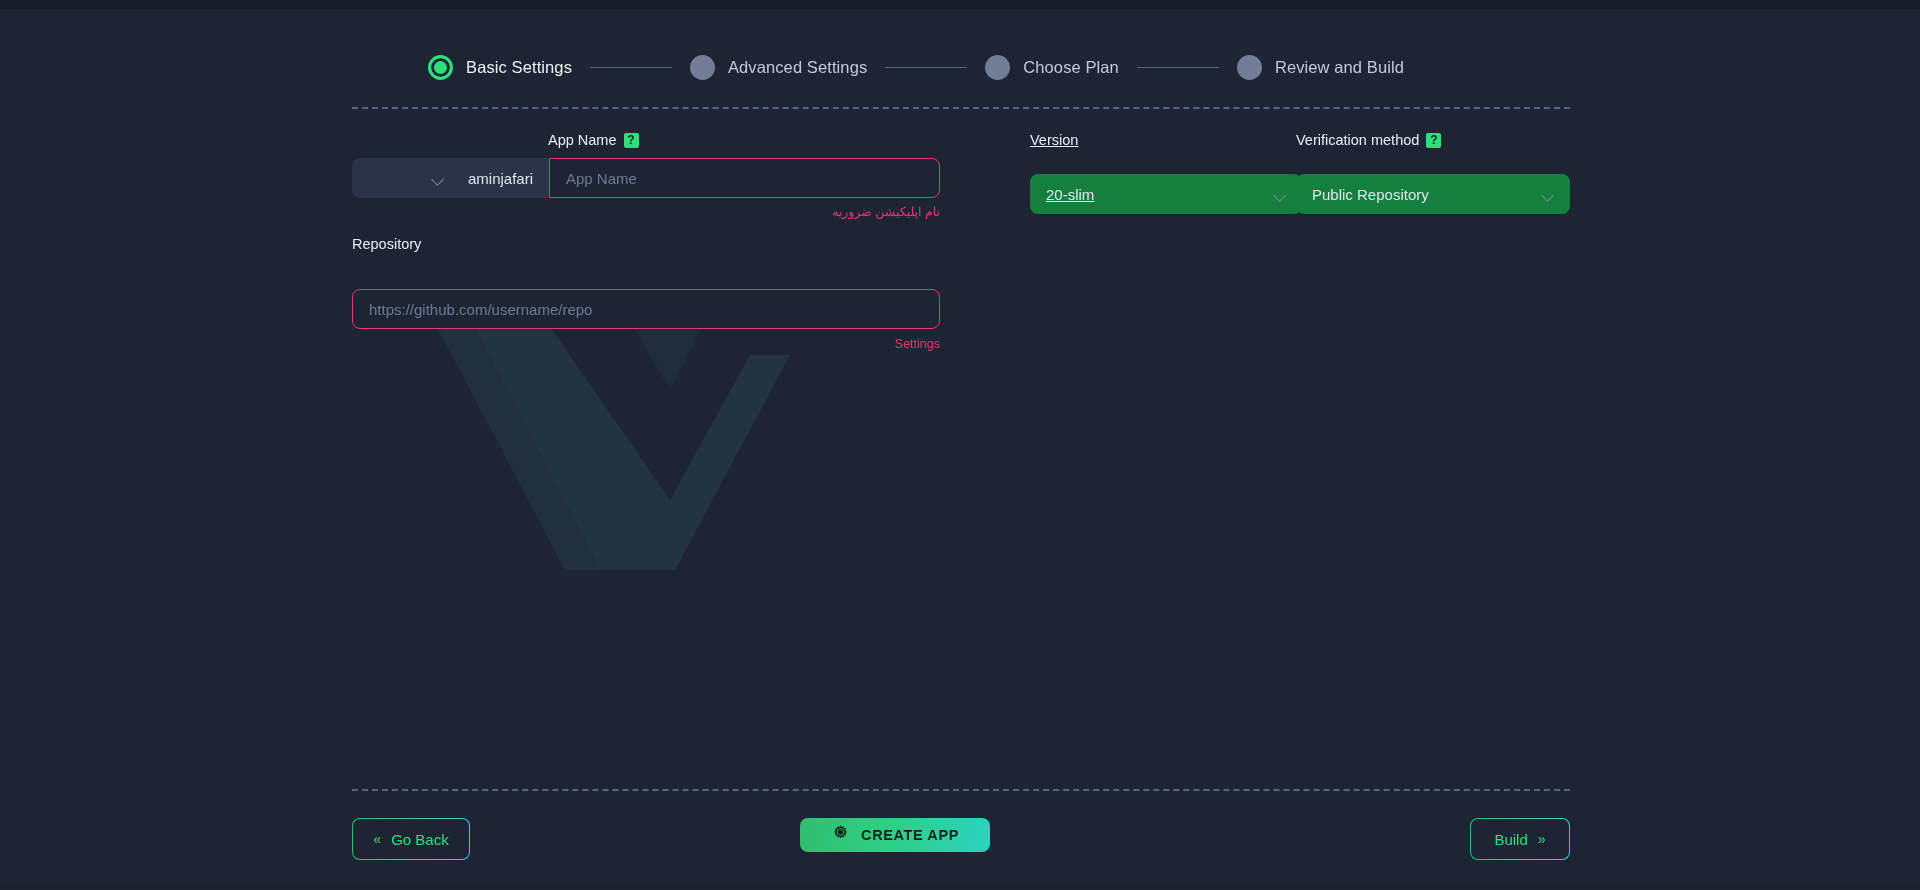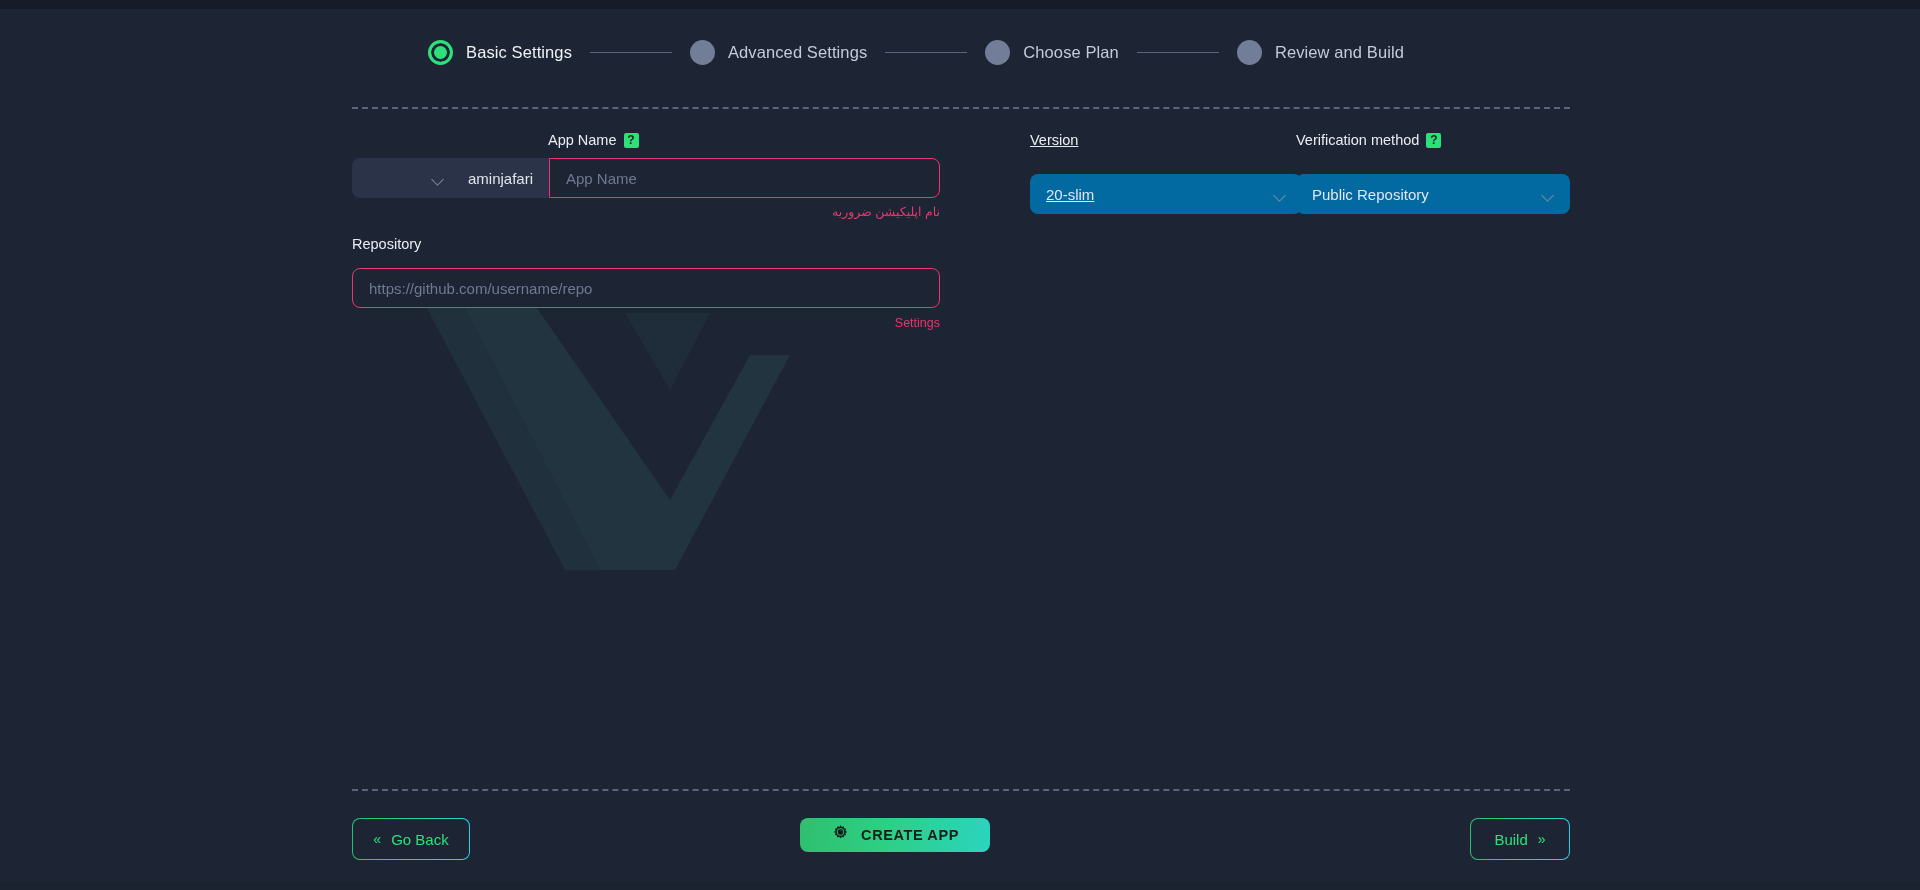--- a/index.html
+++ b/index.html
@@ -36,21 +36,21 @@
     top: 295px;
     width: 370px;
     height: 275px;
     opacity: 1;
     pointer-events: none;
   }
 
   
   .stepper {
     position: absolute;
-    left: 0; top: 40px;
+    left: 0; top: 55px;
     width: 1832px;
     display: flex;
     justify-content: center;
     align-items: center;
   }
   .step {
     display: flex;
     align-items: center;
     gap: 13px;
   }
@@ -202,21 +202,21 @@
   .version-block {
     position: absolute;
     left: 1030px;
     top: 132px;
     width: 272px;
     text-decoration: underline;
   }
   .select-box {
     margin-top: 26px;
     height: 40px;
-    background: #0369a1;
+    background: #15803d;
     border-radius: 8px;
     display: flex;
     align-items: center;
     justify-content: space-between;
     padding: 0 16px;
     font-size: 15px;
     color: #e2e7f0;
     cursor: pointer;
     border: none;
     width: 100%;
@@ -231,21 +231,21 @@
   }
 
   
   .repo-block {
     position: absolute;
     left: 352px;
     top: 236px;
     width: 588px;
   }
   .repo-input {
-    margin-top: 16px;
+    margin-top: 37px;
     width: 100%;
     height: 40px;
     background: #1d2433;
     border: 1.5px solid #e8376f;
     border-radius: 8px;
     padding: 0 16px;
     color: #e6eaf2;
     font-size: 15px;
     font-family: "Liberation Sans", sans-serif;
     outline: none;

